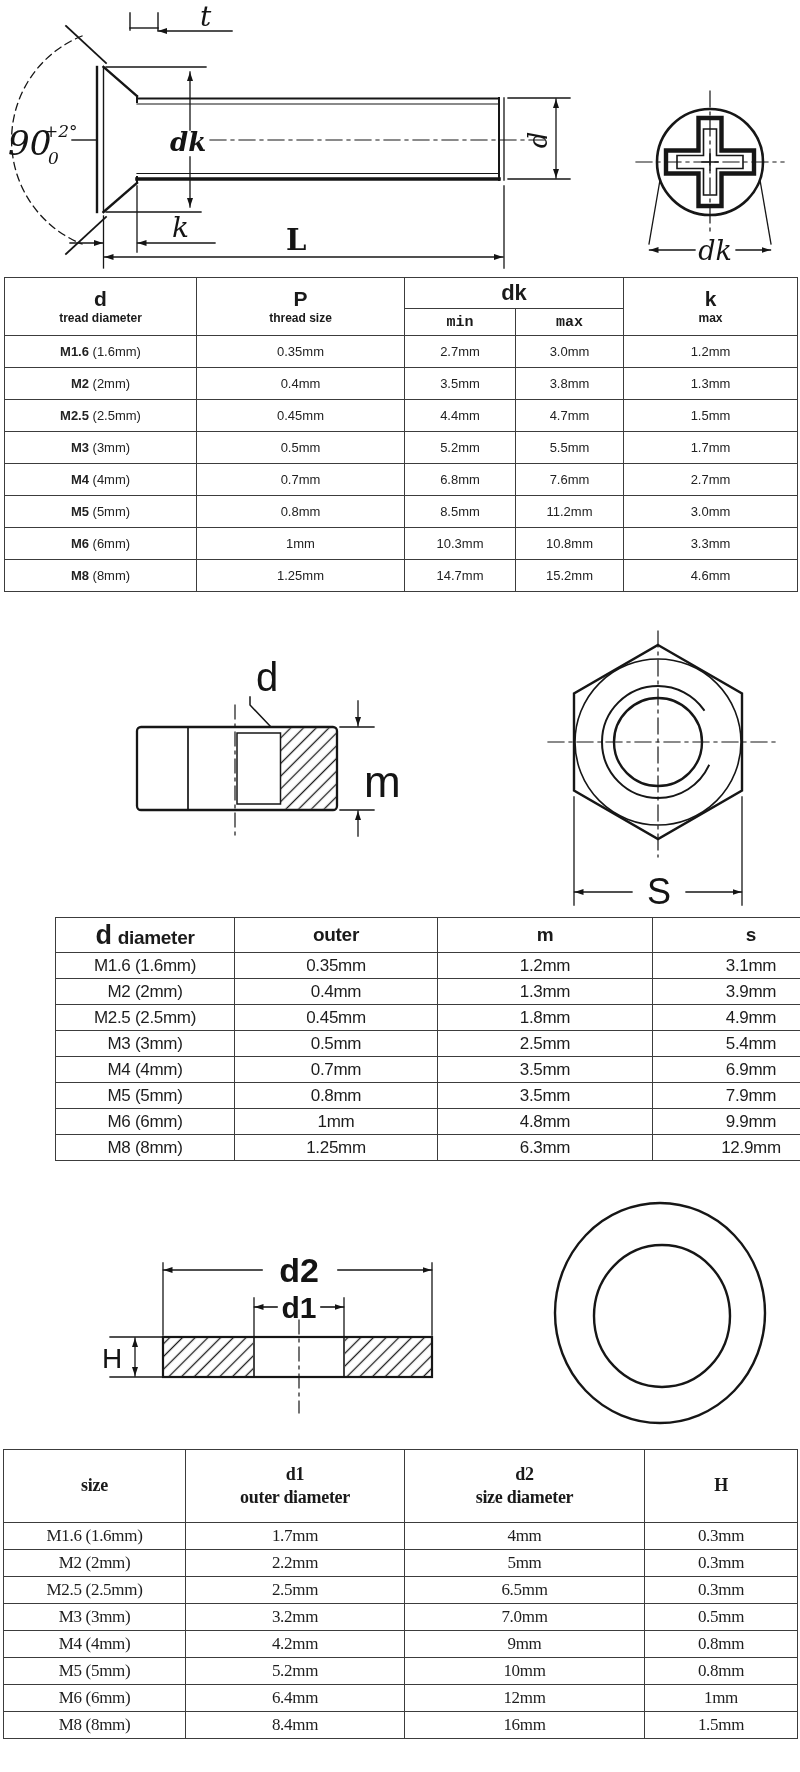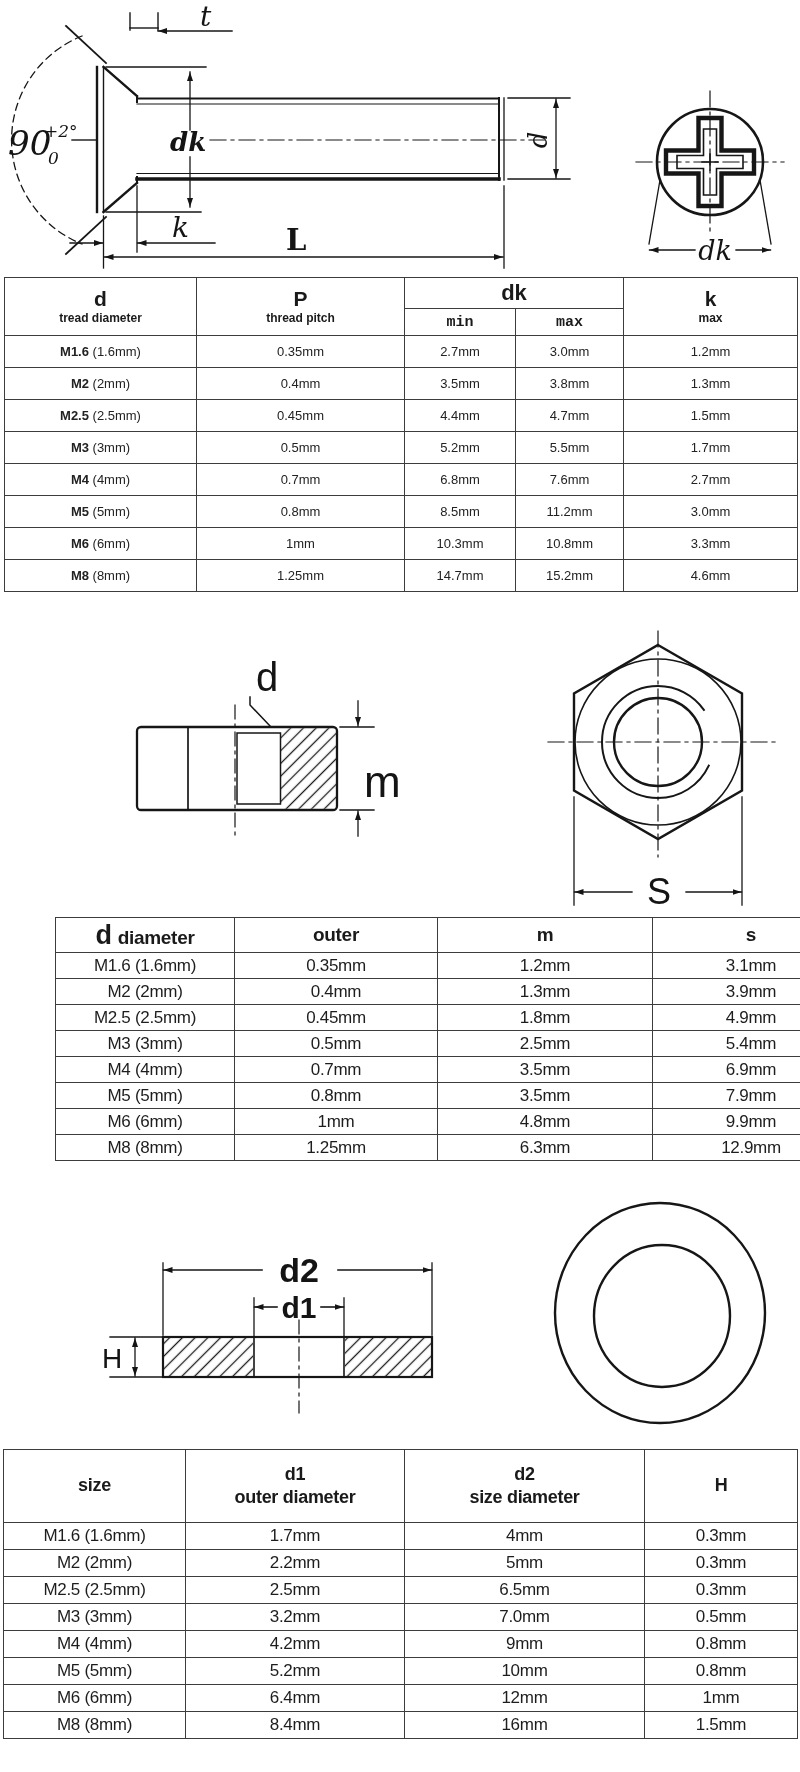--- a/index.html
+++ b/index.html
@@ -18,21 +18,21 @@
   .t1 .big{font-size:21px;line-height:1.05;display:block;}
   .t1 .sub{font-size:12px;display:block;margin-top:1px;}
   .t1 .dkh{font-size:22px;height:30px;}
   .t1 .mm{font-size:15px;height:26px;font-family:Liberation Mono, monospace;}
   .t1 td{height:31px;font-size:13px;color:#222;}
   
   .t2{left:19px;top:917px;width:794px;font-size:17px;letter-spacing:-0.3px;margin-left:36px;}
   .t2 th{height:34px;font-size:19px;}
   .t2 .big{font-size:27px;font-weight:bold;margin-right:6px;}
   .t2 td{height:25px;color:#1d1d1d;}
-  .t3{left:3px;top:1449px;width:794px;font-size:17px;letter-spacing:-0.3px;}
+  .t3{left:3px;top:1449px;width:794px;font-size:17px;letter-spacing:-0.3px;font-family:Liberation Serif, serif;}
   .t3 th{height:72px;font-size:18px;line-height:1.3;}
   .t3 td{height:26px;color:#1d1d1d;}
 </style>
 </head>
 <body>
 
 <div class="page">
 
   <svg class="abs" style="left:0;top:0" width="800" height="277" viewBox="0 0 800 277">
     <defs>
@@ -119,21 +119,21 @@
         <col style="width:174px">
       </colgroup>
     <thead>
       <tr>
         <th rowspan="2">
           <span class="big">d</span>
           <span class="sub">tread diameter</span>
         </th>
         <th rowspan="2">
           <span class="big">P</span>
-          <span class="sub">thread pitch</span>
+          <span class="sub">thread size</span>
         </th>
         <th colspan="2" class="dkh">dk</th>
         <th rowspan="2">
           <span class="big">k</span>
           <span class="sub">max</span>
         </th>
       </tr>
       <tr>
         <th class="mm">min</th>
         <th class="mm">max</th>

